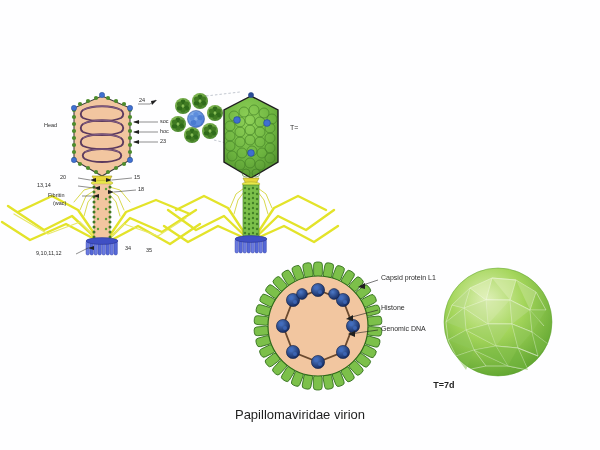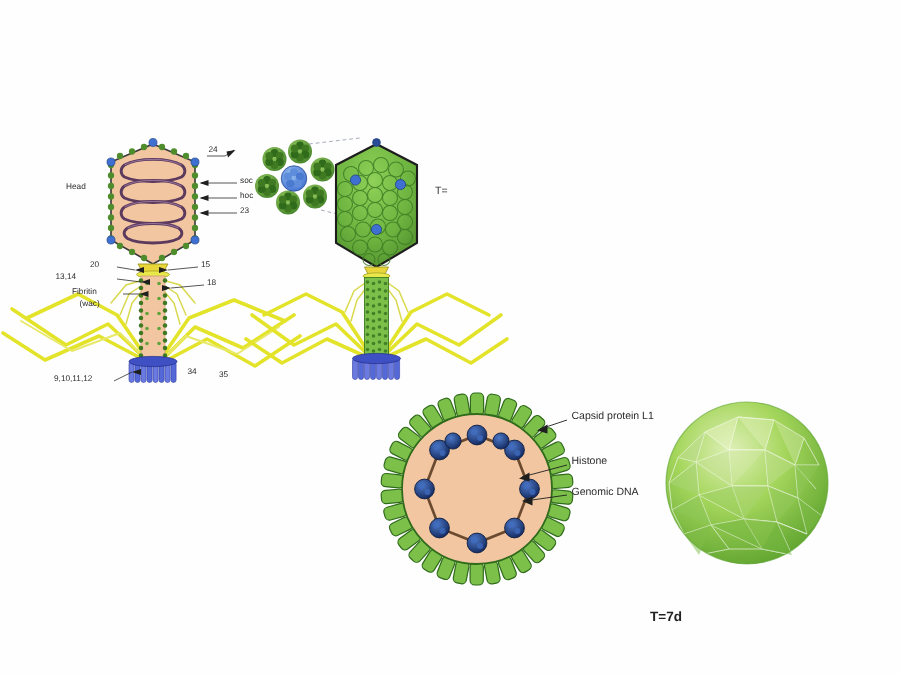--- a/index.html
+++ b/index.html
@@ -566,16 +566,17 @@
   <div class="lbl lbl-sm" style="left:36px;top:250px;">9,10,11,12</div>
   <div class="lbl lbl-sm" style="left:125px;top:245px;">34</div>
   <div class="lbl lbl-sm" style="left:146px;top:247px;">35</div>
 
   <div class="lbl lbl-t" style="left:290px;top:124px;">T=</div>
 
   <div class="lbl lbl-md" style="left:381px;top:274px;">Capsid protein L1</div>
   <div class="lbl lbl-md" style="left:381px;top:304px;">Histone</div>
   <div class="lbl lbl-md" style="left:381px;top:325px;">Genomic DNA</div>
 
-
-  <div class="lbl lbl-t7d" style="left:0;top:380px;width:600px;text-align:center;padding-left:288px;box-sizing:border-box;margin-top:26px;">T=7d</div>
+  <div class="lbl lbl-cap" style="left:0;top:407px;width:600px;text-align:center;">Papillomaviridae virion</div>
+
+  <div class="lbl lbl-t7d" style="left:0;top:380px;width:600px;text-align:center;padding-left:288px;box-sizing:border-box;">T=7d</div>
 
 </div>
 
 </body></html>

